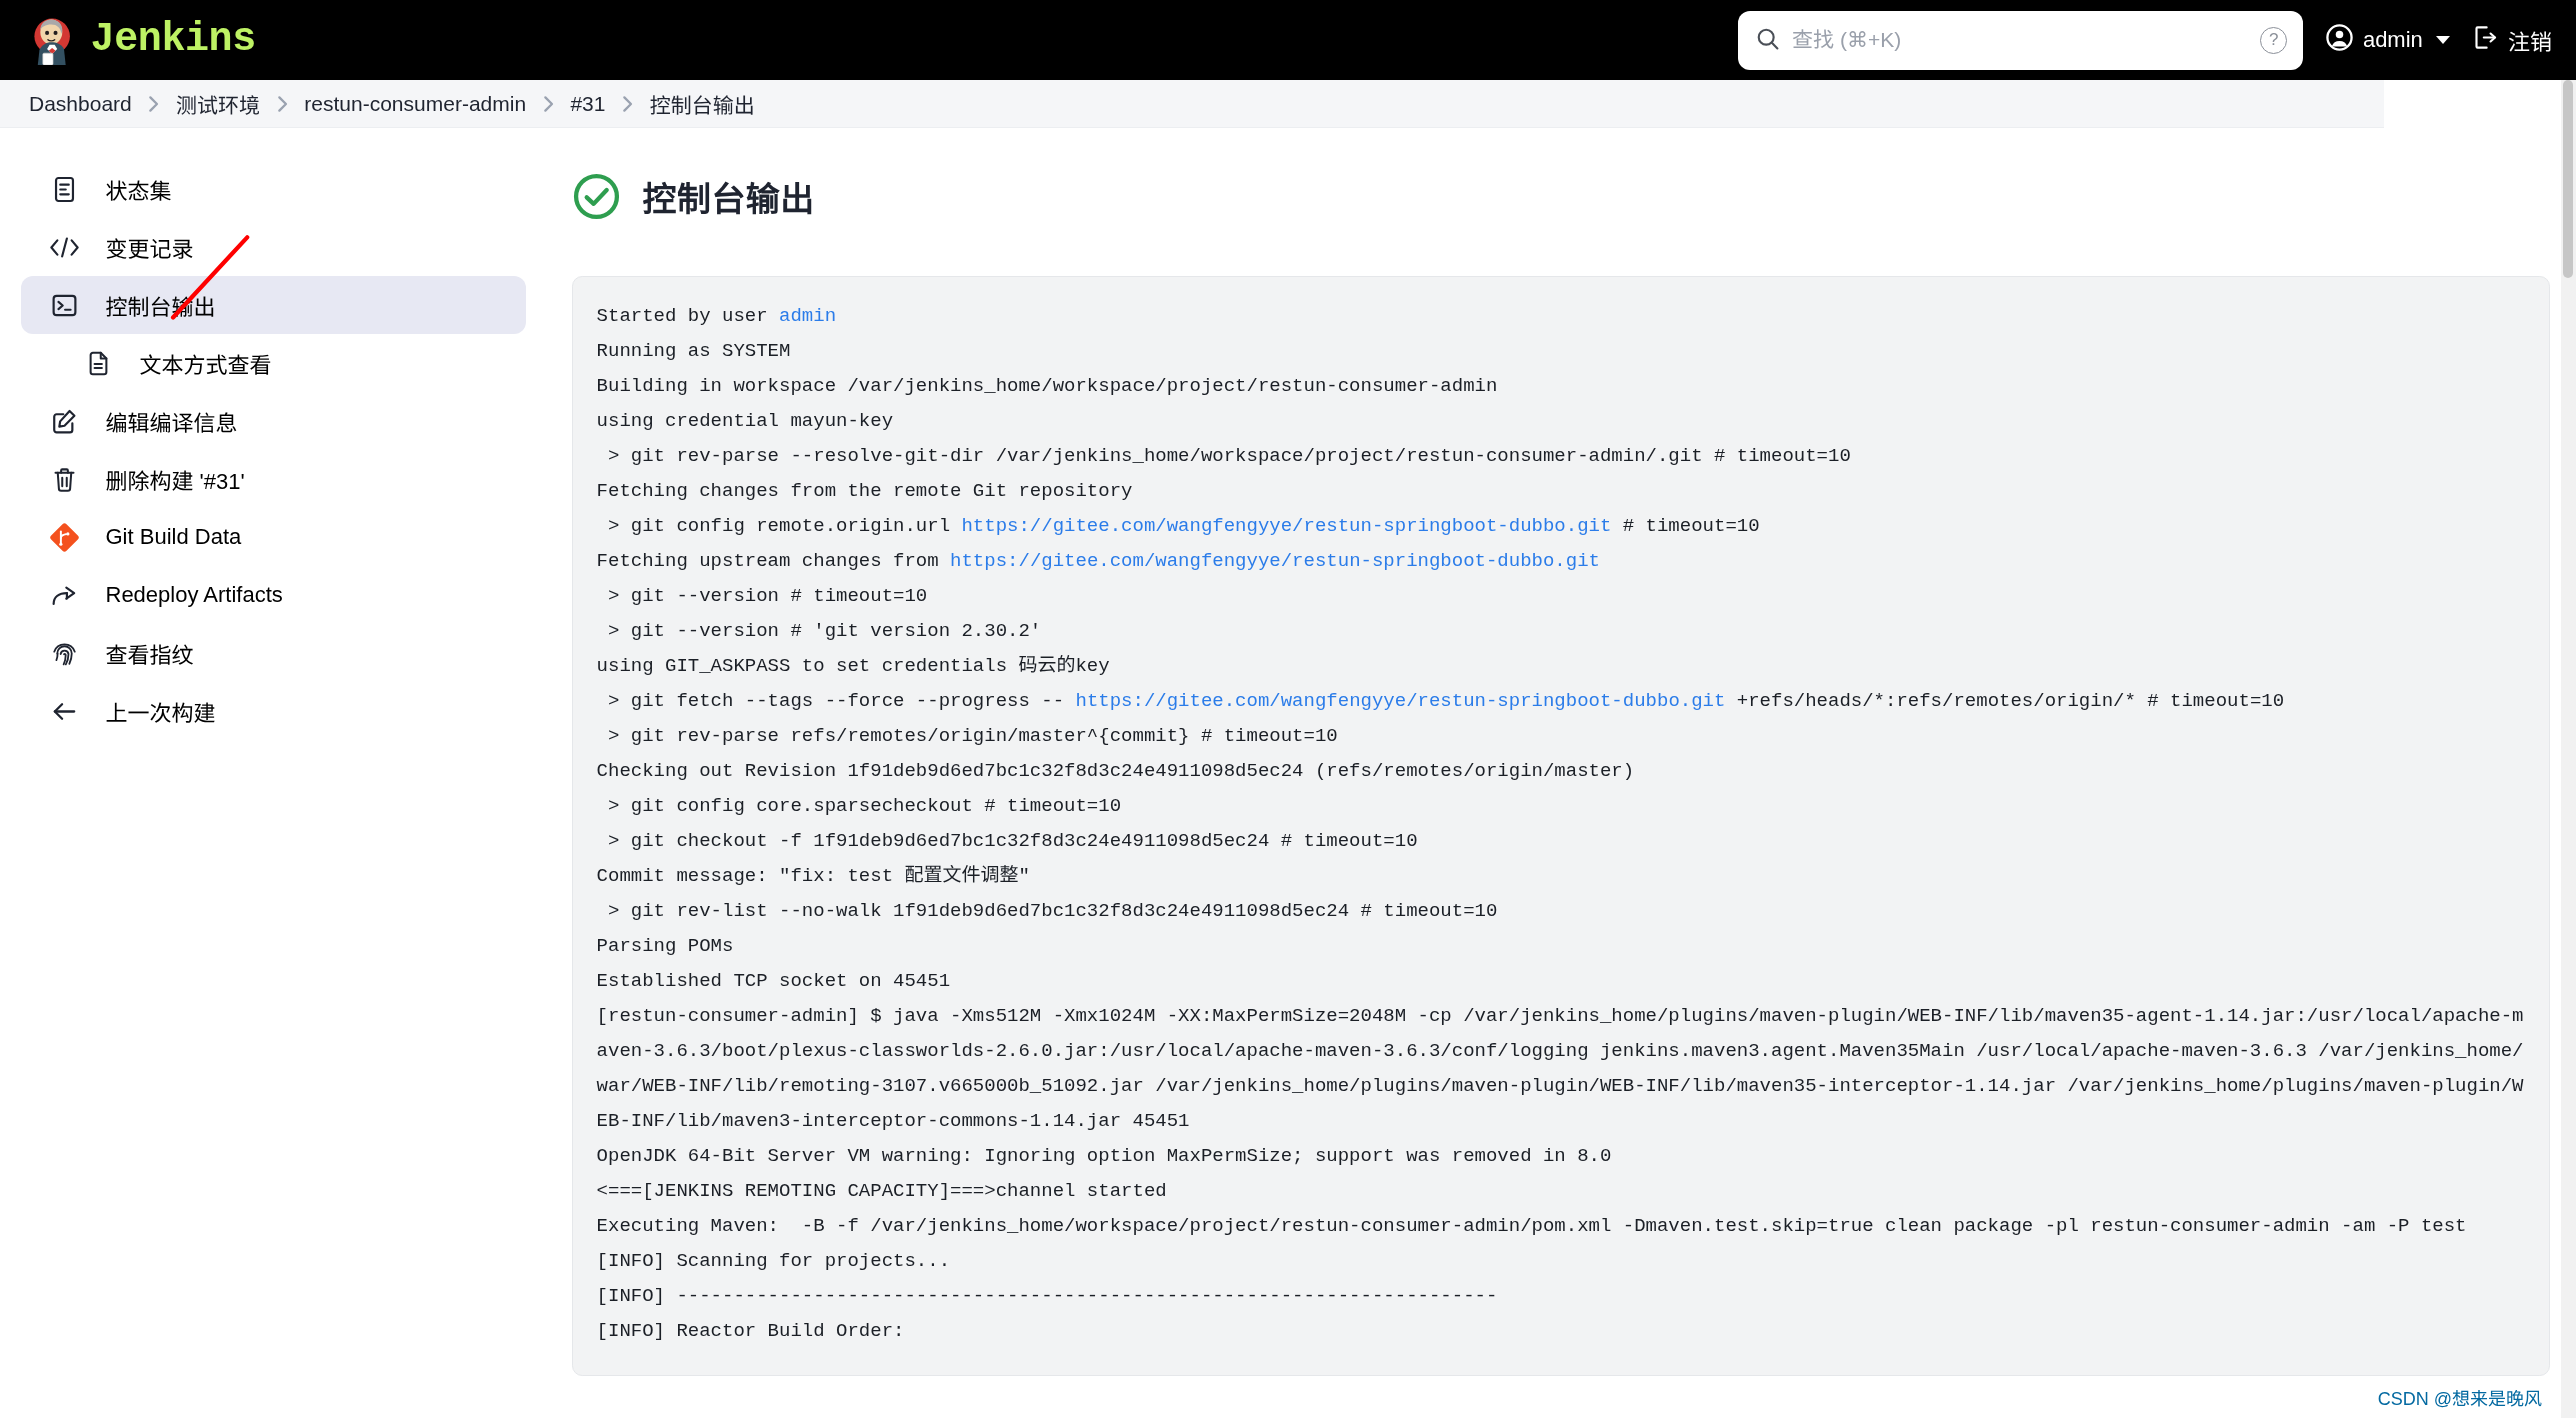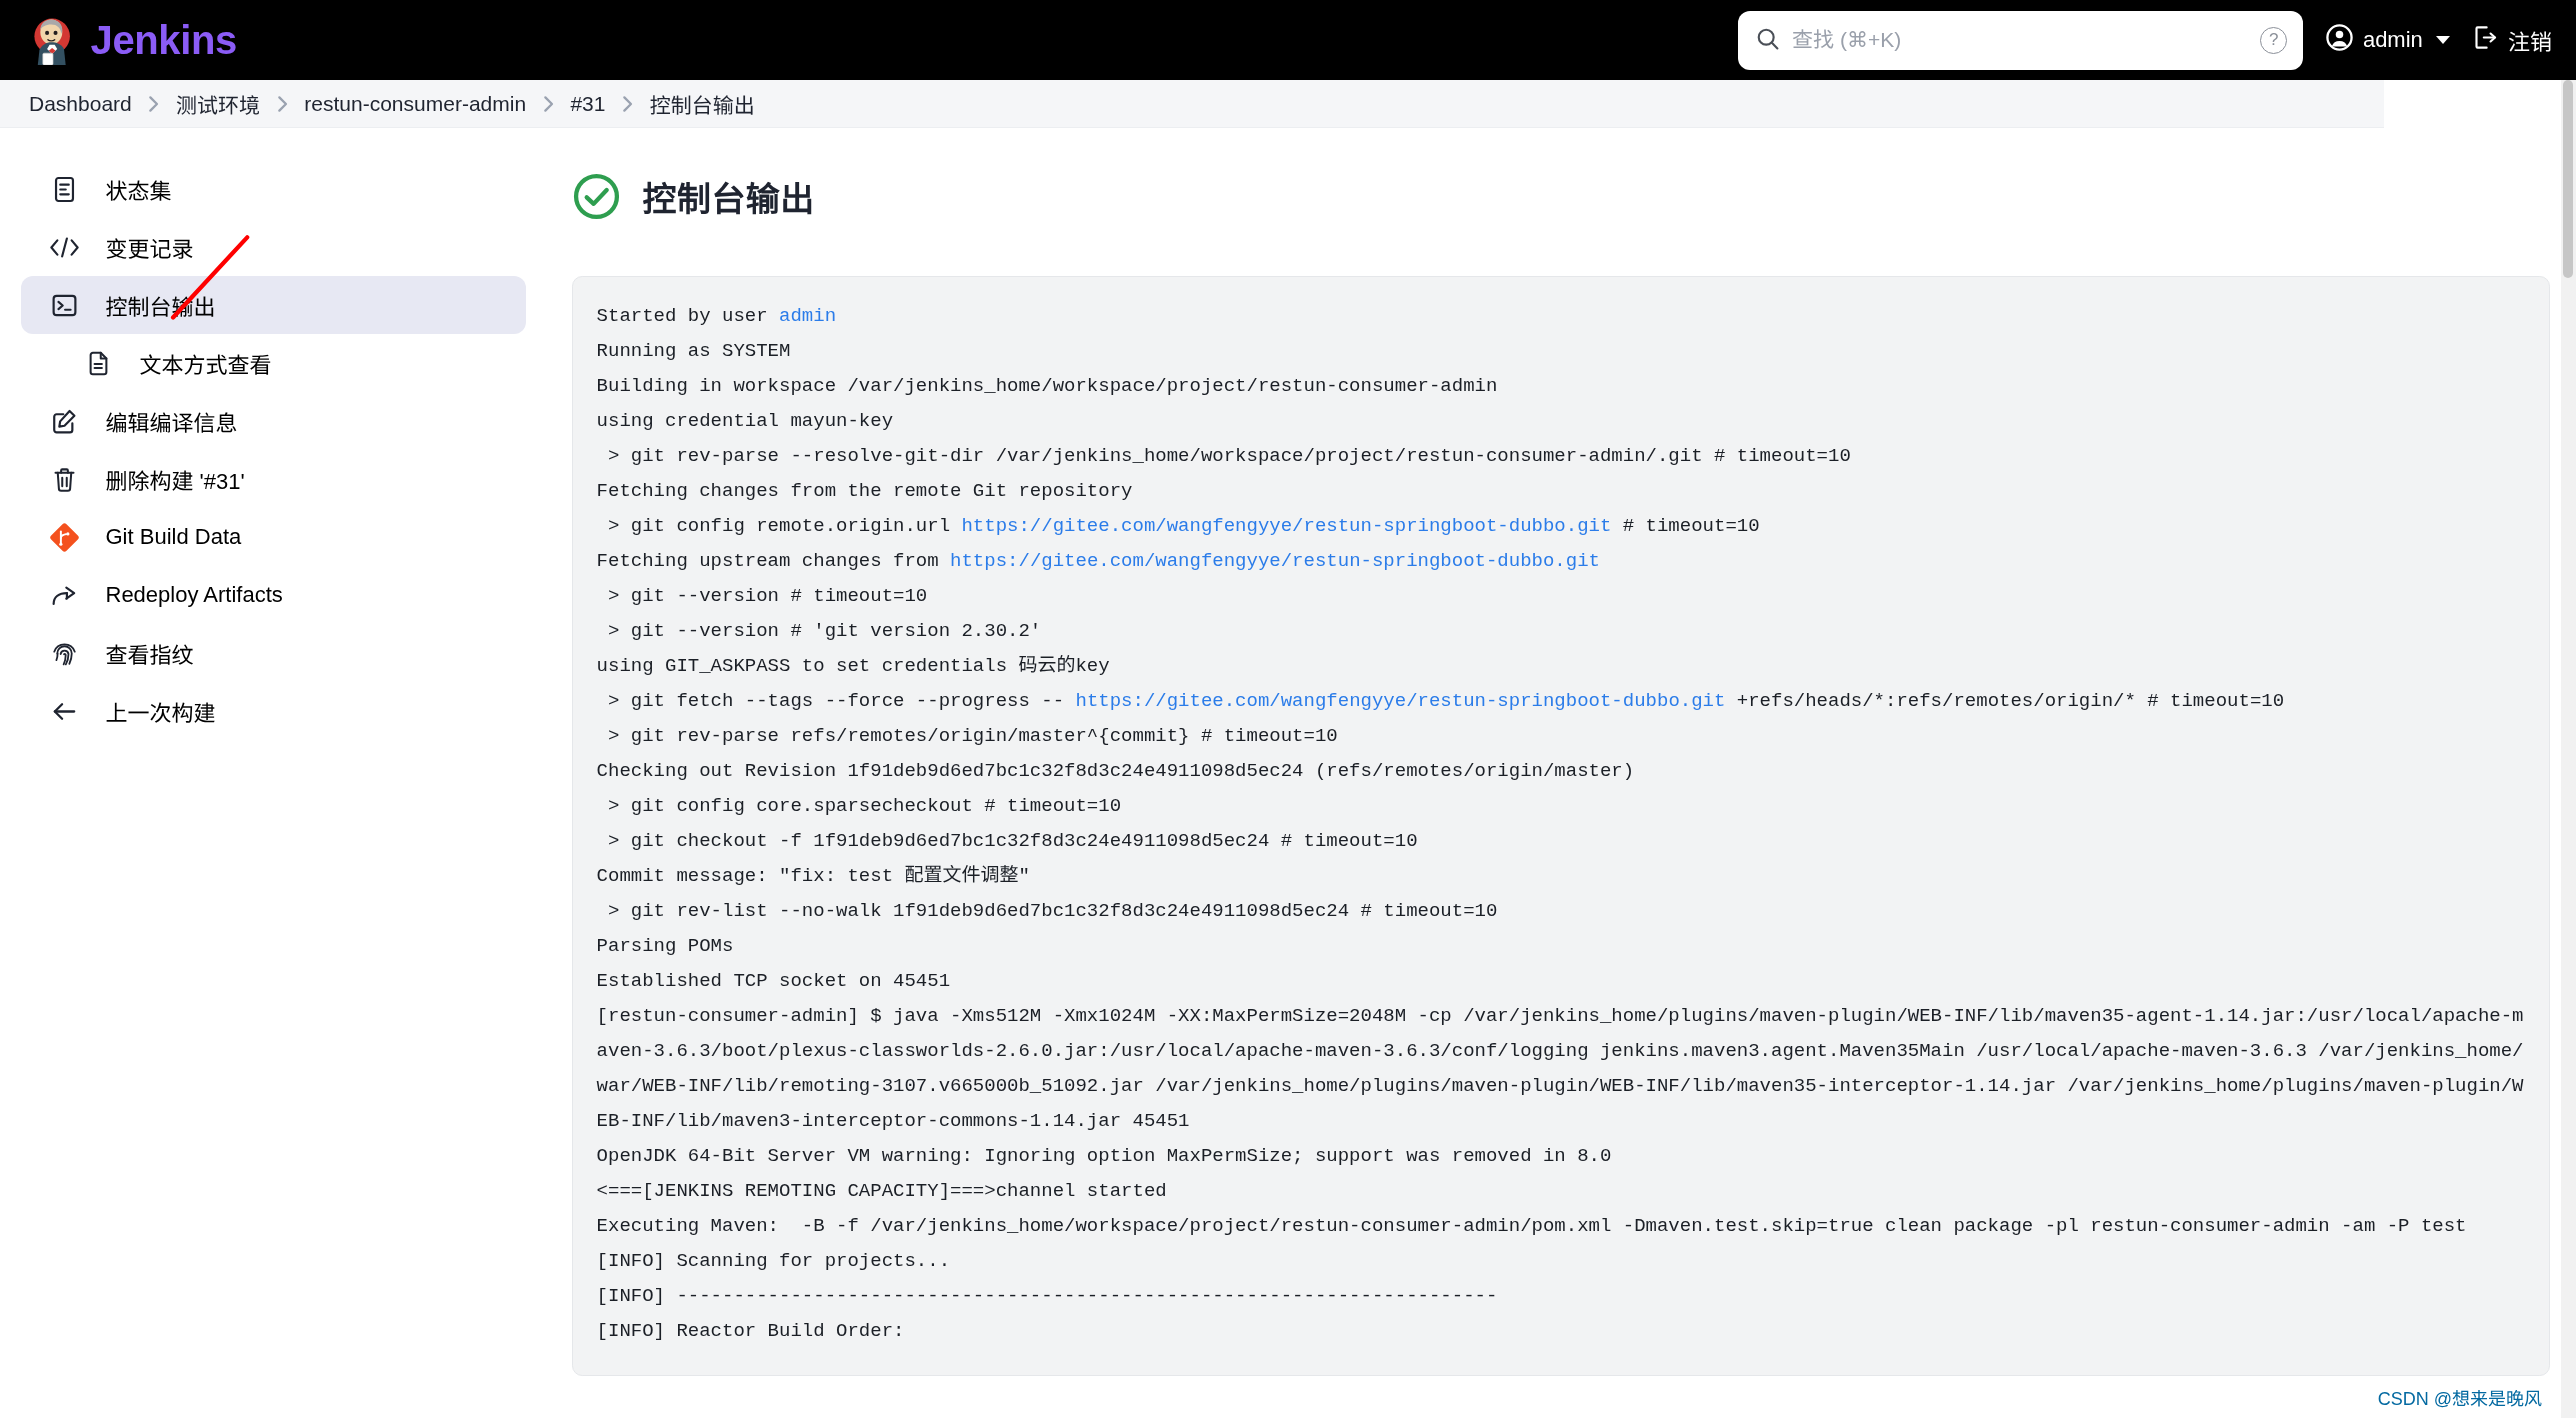--- a/index.html
+++ b/index.html
@@ -24,22 +24,22 @@
     z-index: 20;
   }
   .brand {
     display: flex;
     align-items: center;
     gap: 13.6px;
     margin-left: 29px;
   }
   .jenkins-mascot { width: 48px; height: 49px; display:block; }
   .brand-text {
-    color: #8b5cf6;
-    font-family: Liberation Sans, sans-serif;
+    color: #bef264;
+    font-family: Liberation Mono, monospace;
     font-size: 40px;
     font-weight: 700;
     letter-spacing: -0.4px;
     line-height: 1;
   }
 
   .topbar-right {
     position: absolute;
     right: 24px;
     top: 0;

